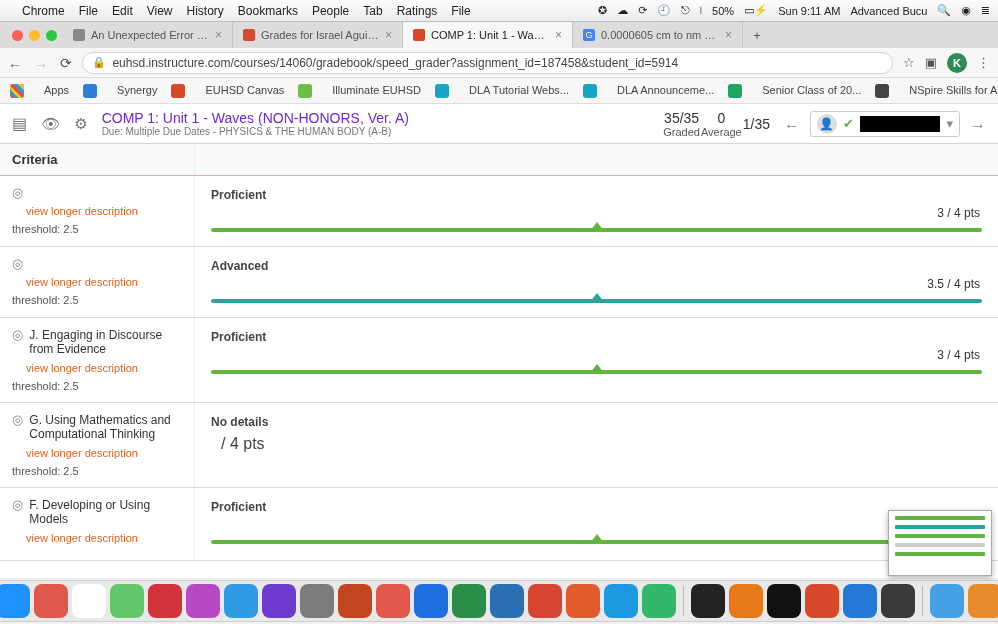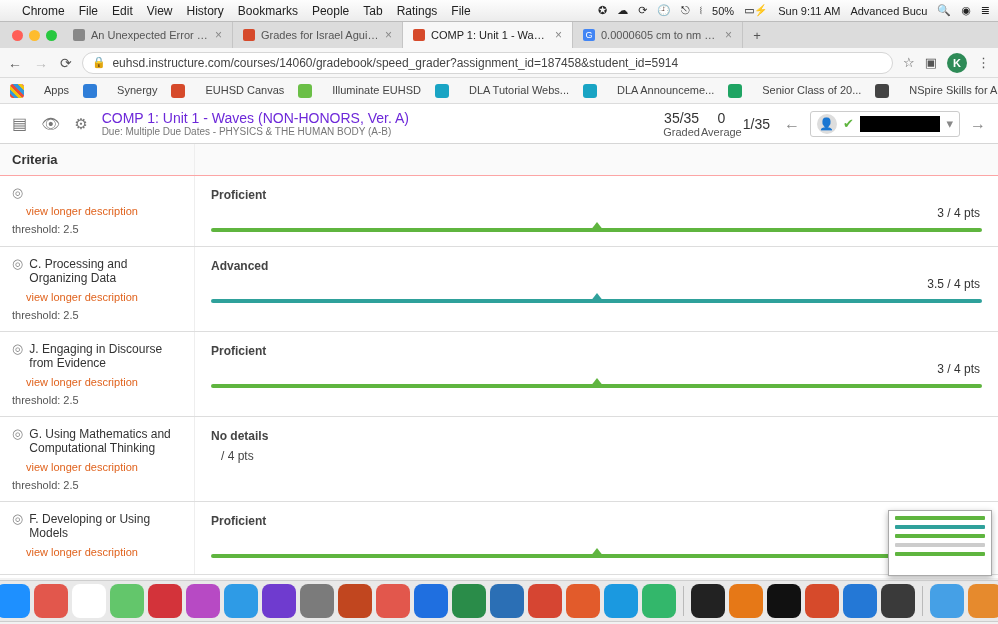--- a/index.html
+++ b/index.html
@@ -66,21 +66,21 @@
   .ratecell { flex:1; padding:12px 16px 14px 16px; position:relative;}
   .ratecell .rlabel { font-size:12px; font-weight:700; color:#444;}
   .ratecell .pts { position:absolute; right:18px; top:30px; font-size:12px; color:#333;}
   .bar { position:relative; height:4px; border-radius:2px; margin-top:26px;}
   .bar.green { background:#5fb53f;}
   .bar.teal { background:#2fa19b;}
   .bar .marker { position:absolute; top:-6px; width:0; height:0; border-left:7px solid transparent; border-right:7px solid transparent;}
   .bar.green .marker { border-bottom:9px solid #5fb53f;}
   .bar.teal .marker { border-bottom:9px solid #2fa19b;}
   .nodetails .nd { font-size:12px; font-weight:600; color:#444;}
-  .nodetails .ndpts { font-size:12px; color:#444; margin-top:6px; padding-left:10px;}
+  .nodetails .ndpts { font-size:16px; color:#444; margin-top:6px; padding-left:10px;}
 
   
   .dock { position:absolute; bottom:2px; left:50%; transform:translateX(-50%); height:42px; background:rgba(230,230,230,0.75); border-radius:10px; display:flex; align-items:center; gap:4px; padding:3px 8px; border:1px solid rgba(0,0,0,0.12);}
   .dockicon { width:34px; height:34px; border-radius:8px; }
   .dock .sep { width:1px; height:30px; background:rgba(0,0,0,0.2); margin:0 3px;}
 
   
   .minipreview { position:absolute; right:6px; bottom:48px; width:104px; height:66px; background:#fff; border:1px solid #aaa; box-shadow:0 2px 6px rgba(0,0,0,0.3);}
   .minipreview .pline { height:4px; margin:5px 6px; border-radius:1px;}
 </style>
@@ -257,21 +257,20 @@
       <div class="pts">3 / 4 pts</div>
       <div class="bar green">
             <div class="marker" style="left:calc(50% - 7px)"></div>
           </div>
         </div>
       </div>
       <div class="row">
         <div class="critcell">
           <div class="cname">
             <span class="target">◎</span>
-            <span>C. Processing and Organizing Data</span>
           </div>
     <a class="longer">view longer description</a>
     <div class="thresh">threshold: 2.5</div>
         </div>
         <div class="ratecell">
           <div class="rlabel">Advanced</div>
       <div class="pts">3.5 / 4 pts</div>
       <div class="bar teal">
             <div class="marker" style="left:calc(50% - 7px)"></div>
           </div>

